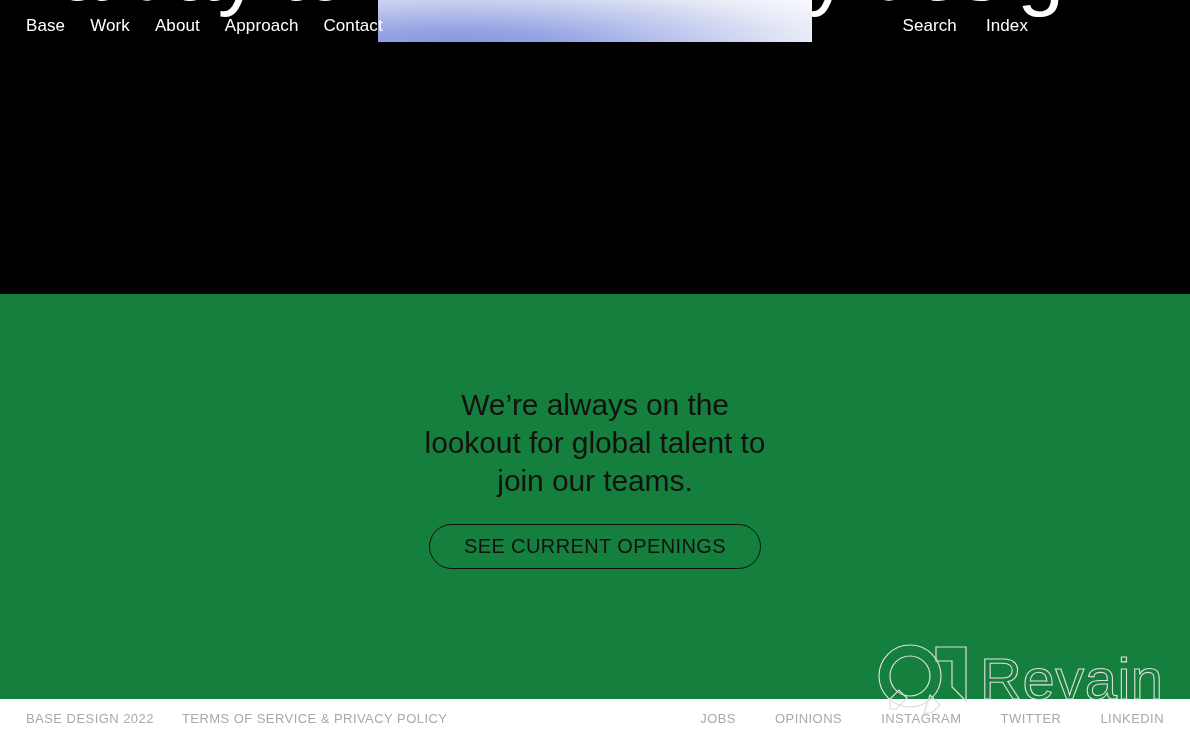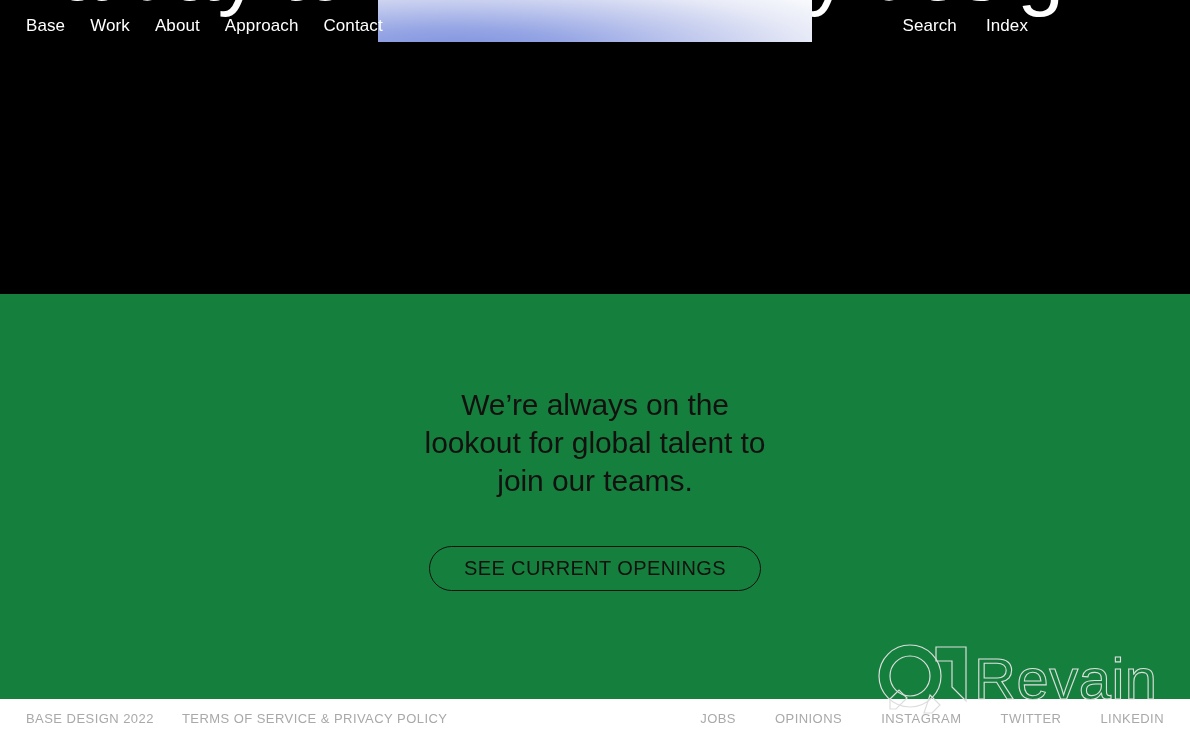--- a/index.html
+++ b/index.html
@@ -128,21 +128,21 @@
     color: #13110f;
     font-family: "Liberation Sans", sans-serif;
     font-size: 20px;
     font-weight: 400;
     letter-spacing: 0.4px;
     height: 45px;
     padding: 0 34px;
     cursor: pointer;
     white-space: nowrap;
   }
-  .cta-col.left  .cta-btn { margin-top: 46px; }
+  .cta-col.left  .cta-btn { margin-top: 24px; }
   .cta-col.right .cta-btn { margin-top: 39px; padding: 0 78px; }
 
   
   .footer {
     position: absolute;
     left: 0;
     bottom: 0;
     width: 1190px;
     height: 54px;
     display: flex;
@@ -174,21 +174,21 @@
     left: 866px;
     top: 643px;
     width: 300px;
     height: 76px;
     z-index: 2;
     pointer-events: none;
   }
   .watermark svg { display: block; }
   .wm-text {
     position: absolute;
-    left: 108px;
+    left: 114px;
     top: 3px;
     font-size: 58px;
     line-height: 66px;
     font-weight: 400;
     letter-spacing: 0.5px;
     color: transparent;
     -webkit-text-stroke: 1.1px #dddddd;
     white-space: nowrap;
   }
 </style>

